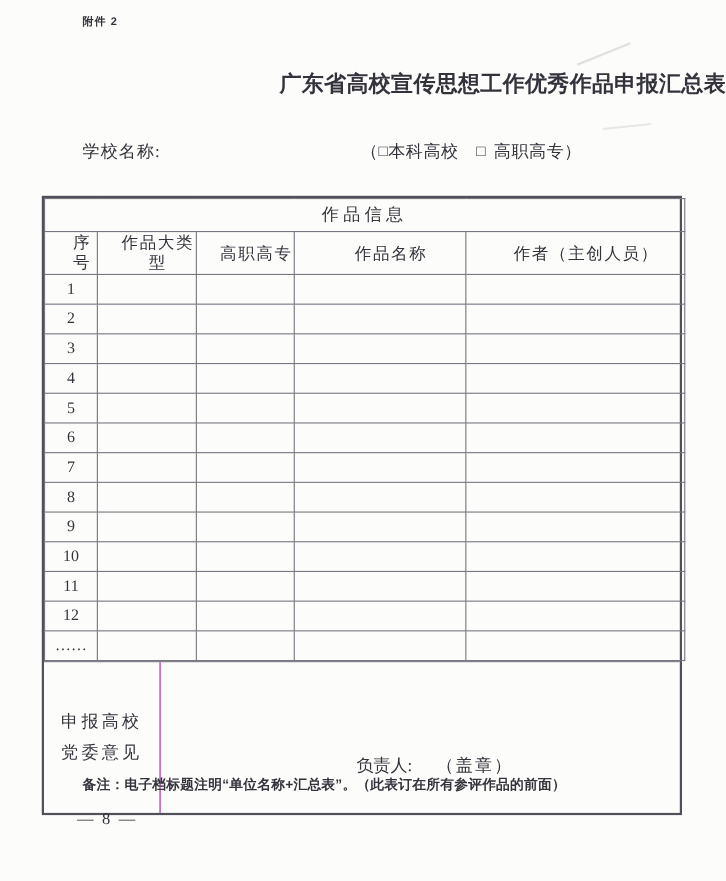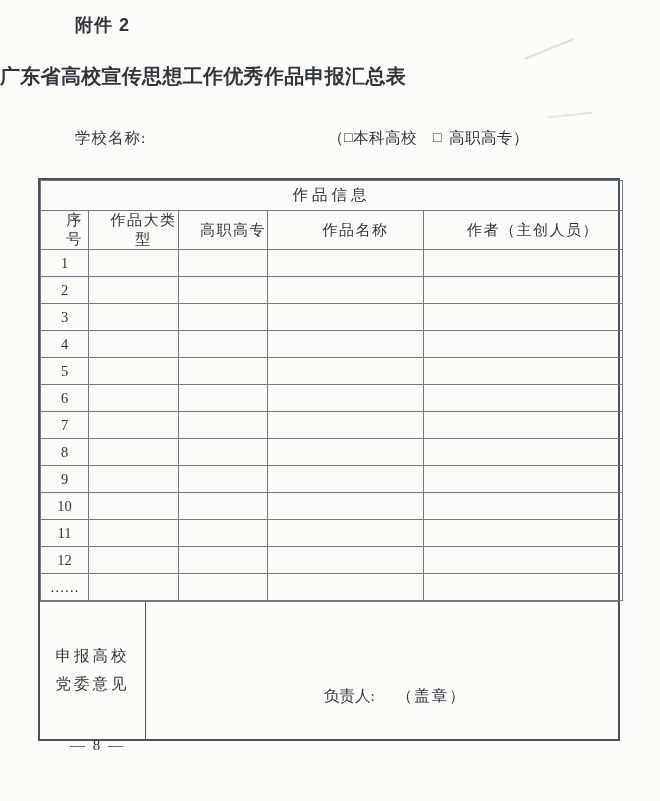--- a/index.html
+++ b/index.html
@@ -13,30 +13,30 @@
     color: #33333c;
     font-family: "Liberation Serif", "DejaVu Serif", serif;
   }
 
   .attachment {
     position: absolute;
     left: 75px;
     top: 13px;
     font-family: "Liberation Sans", "DejaVu Sans", sans-serif;
     font-weight: bold;
-    font-size: 18px;
+    font-size: 10px;
     letter-spacing: 1px;
   }
 
   .doc-title {
     position: absolute;
     left: 0;
     right: 0;
     top: 63px;
-    text-align: left;
+    text-align: right;
     font-size: 20px;
     font-weight: bold;
     letter-spacing: 0.3px;
   }
 
   .school-line {
     position: absolute;
     left: 0;
     top: 128px;
     width: 100%;
@@ -279,16 +279,17 @@
       <div class="left-cell">
         <span>申报高校</span>
         <span>党委意见</span>
       </div>
       <div class="right-cell">
         <div class="signer-line"><span>负责人:</span><span class="seal">（盖章）</span></div>
       </div>
     </div>
   </div>
 
+  <div class="note">备注：电子档标题注明“单位名称+汇总表”。（此表订在所有参评作品的前面）</div>
 
   <div class="page-number">— 8 —</div>
 
 </div>
 
 </body></html>

